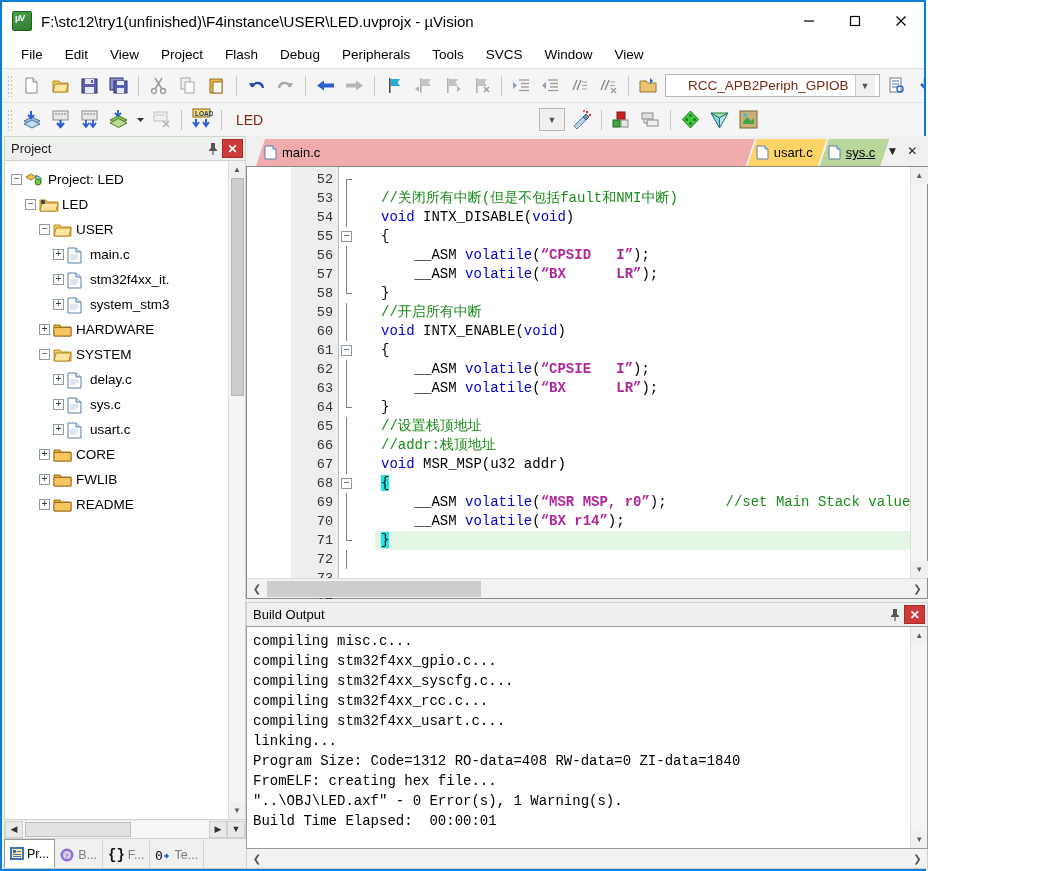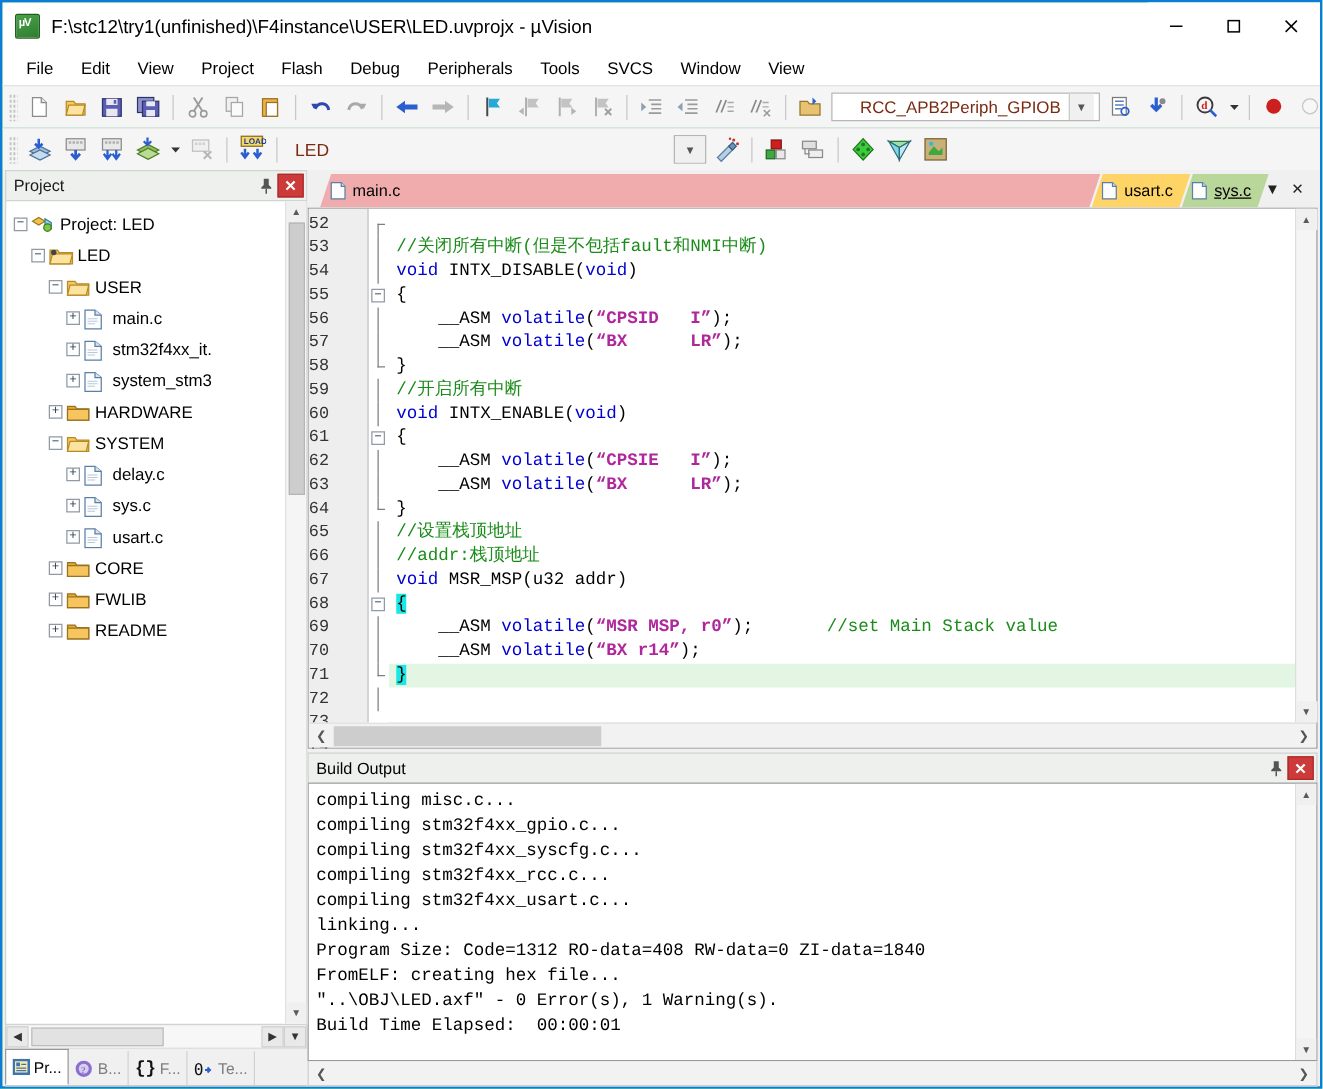--- a/index.html
+++ b/index.html
@@ -4,23 +4,23 @@
 <style>
   * { box-sizing: border-box; margin:0; padding:0; }
   html,body { width:1058px; height:871px; overflow:hidden; }
   body {
     font-family: "Liberation Sans", sans-serif;
     font-size: 13px;
     background:#ffffff;
     color:#000;
   }
   .app {
-    width:1058px; height:871px;
+    width:926px; height:871px;
     border:2px solid #0c7cd5;
-    background:#22c55e;
+    background:#0c4a6e;
     display:flex; flex-direction:column;
     position:relative;
   }
 
   
   .titlebar {
     height:38px; background:#ffffff;
     display:flex; align-items:center;
     flex:0 0 38px;
   }
@@ -177,43 +177,43 @@
   }
   .tb-ico { width:20px; display:flex; align-items:center; justify-content:center; font-size:12px; color:#222;}
   .code-wrap {
     flex:1 1 auto; display:flex; min-height:0;
     border:1px solid #8a8a8a; background:#fff; margin-right:0;
   }
   .code-outer { flex:1 1 auto; display:flex; flex-direction:column; min-width:0; min-height:0; }
   .code-row { display:flex; flex:1 1 auto; min-height:0; }
   .gutter {
     width:48px; flex:0 0 48px; background:#eeeeee; border-right:1px solid #b8b8b8;
-    padding-top:3px;
-    font-family:"Liberation Mono", monospace; font-size:13.5px; color:#333;
+    text-align:right; padding-top:3px;
+    font-family:"Liberation Mono", monospace; font-size:13.5px; color:#333;margin-left:44px;
   }
   .gline { height:19px; line-height:19px; padding-right:5px; }
   .foldcol { width:16px; flex:0 0 16px; background:#fff; padding-top:3px; position:relative;}
   .fline { height:19px; position:relative; }
   .fbox {
     position:absolute; left:2px; top:4px; width:11px; height:11px;
     border:1px solid #8f9aa5; background:#fff;
     font-family:"Liberation Mono",monospace; font-size:10px; line-height:9px; text-align:center;
     color:#2b3a46;
   }
   .fbar { position:absolute; left:7px; top:0; width:1px; height:19px; background:#7f7f7f; }
   .fend { position:absolute; left:7px; top:0; width:1px; height:10px; background:#7f7f7f; }
   .fend:after { content:""; position:absolute; left:0; top:9px; width:6px; height:1px; background:#7f7f7f; }
   .ftop { position:absolute; left:7px; top:9px; width:1px; height:10px; background:#7f7f7f; }
   .ftop:after { content:""; position:absolute; left:0; top:0px; width:6px; height:1px; background:#7f7f7f; }
   .code {
     flex:1 1 auto; padding-top:3px; background:#fff; overflow:hidden;
     font-family:"Liberation Mono", monospace; font-size:14px; white-space:pre;
     min-width:0;
   }
-  .cline { height:19px; line-height:19px; padding-left:6px; }
+  .cline { height:19px; line-height:19px; padding-left:6px;margin-left:20px; }
   .cline.cur { background:#e3f5e3; }
   .kw { color:#0000d0; }
   .cmt { color:#1a8c1a; }
   .str { color:#b0279b;font-weight:bold; }
   .hl  { background:#19e6e6; }
   .code-vscroll {
     width:17px; flex:0 0 17px; background:#f5f5f5; border-left:1px solid #ddd;
     display:flex; flex-direction:column; justify-content:space-between; align-items:center;
   }
   .code-hscroll {

